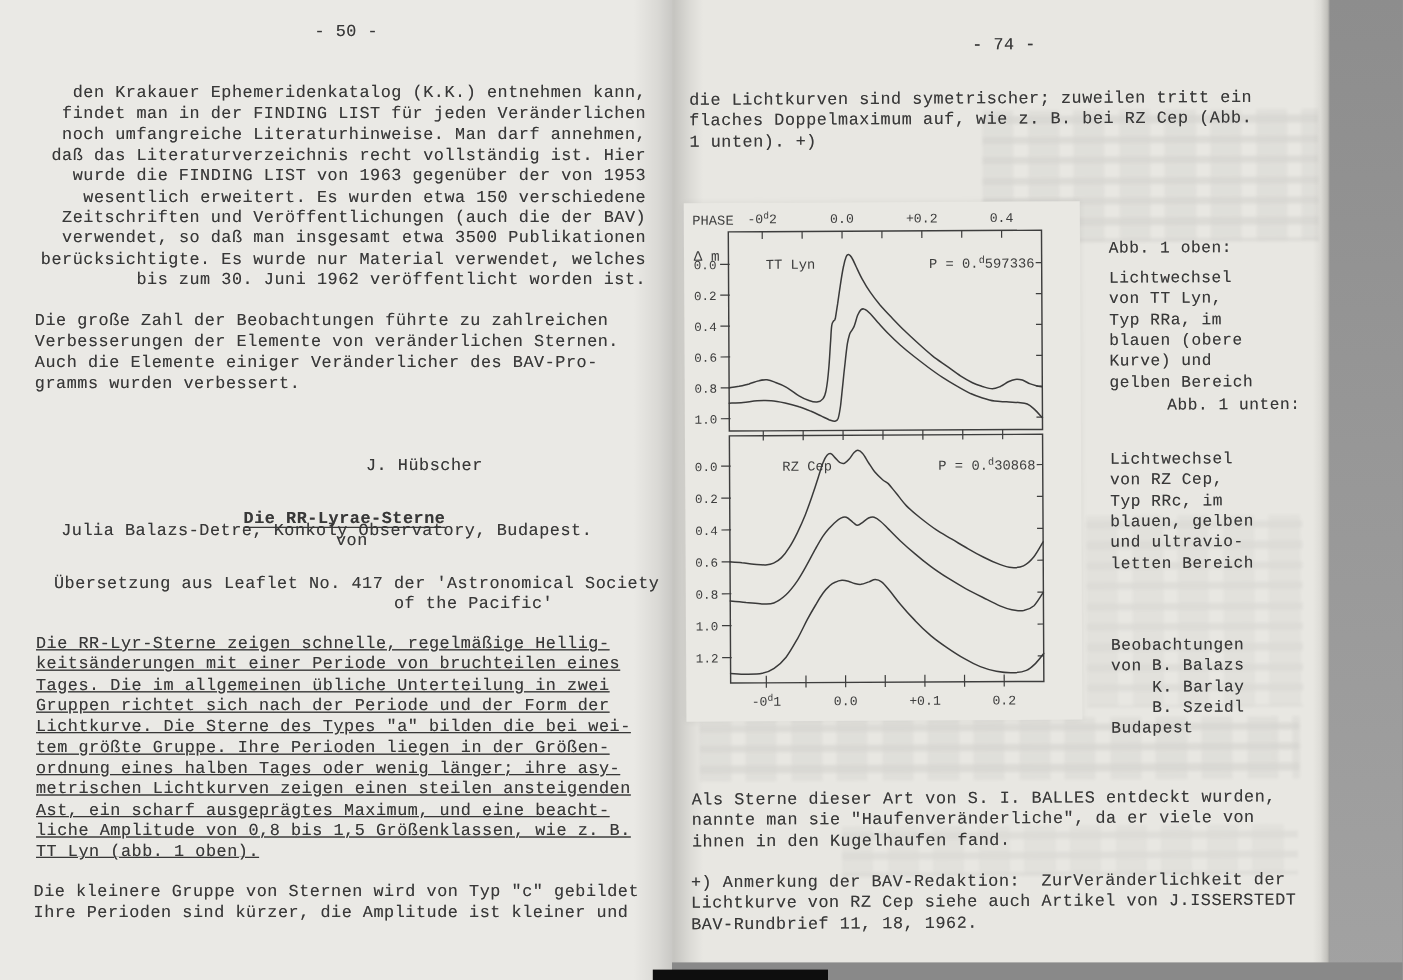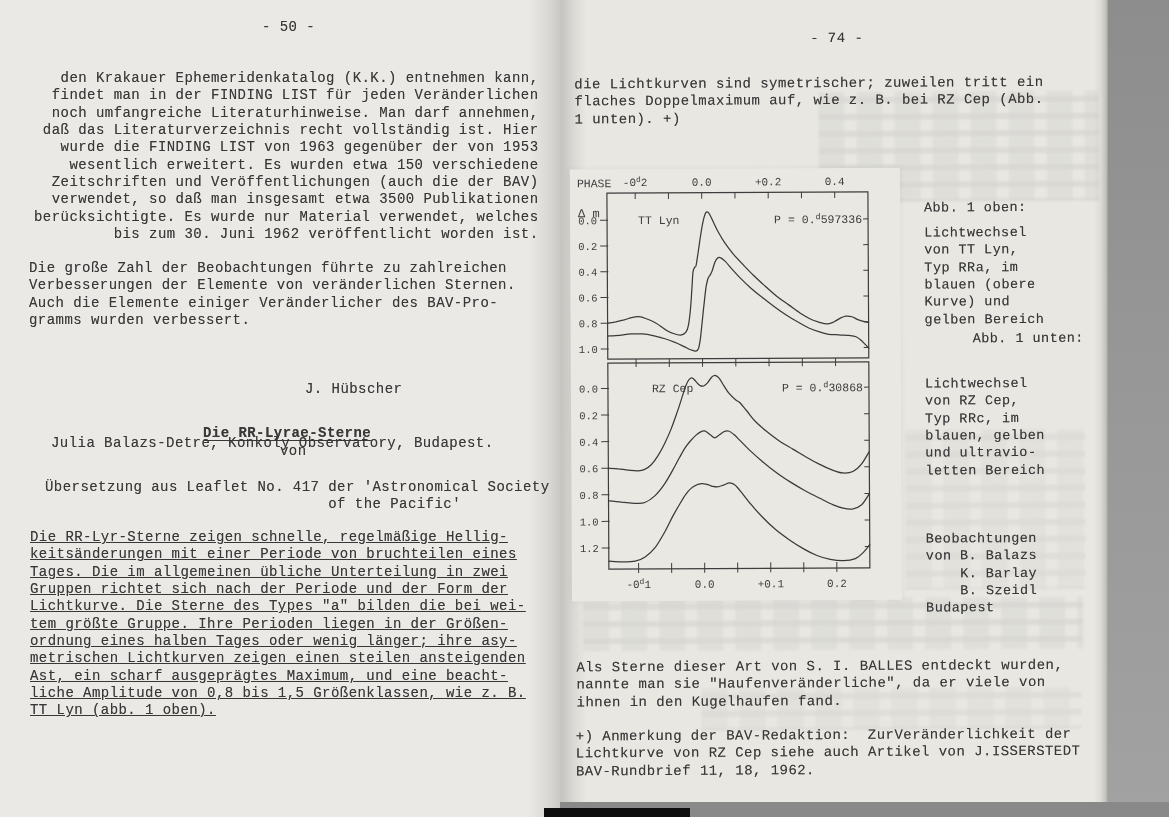--- a/index.html
+++ b/index.html
@@ -69,20 +69,22 @@
 keitsänderungen mit einer Periode von bruchteilen eines
 Tages. Die im allgemeinen übliche Unterteilung in zwei
 Gruppen richtet sich nach der Periode und der Form der
 Lichtkurve. Die Sterne des Types "a" bilden die bei wei-
 tem größte Gruppe. Ihre Perioden liegen in der Größen-
 ordnung eines halben Tages oder wenig länger; ihre asy-
 metrischen Lichtkurven zeigen einen steilen ansteigenden
 Ast, ein scharf ausgeprägtes Maximum, und eine beacht-
 liche Amplitude von 0,8 bis 1,5 Größenklassen, wie z. B.
 TT Lyn (abb. 1 oben).</div>
+  <div class="txt" style="left:28px;top:736px;">Die kleinere Gruppe von Sternen wird von Typ "c" gebildet
+Ihre Perioden sind kürzer, die Amplitude ist kleiner und</div>
 
   <div class="rp-content">
     <div class="ghost" style="left:820px;top:92px;width:280px;height:110px;"></div>
     <div class="ghost" style="left:640px;top:215px;width:250px;height:340px;opacity:.07;"></div>
     <div class="ghost" style="left:905px;top:430px;width:180px;height:160px;opacity:.08;"></div>
     <div class="ghost" style="left:582px;top:598px;width:500px;height:52px;"></div>
     <div class="ghost" style="left:700px;top:688px;width:380px;height:42px;opacity:.08;"></div>
 
     <div class="txt" style="left:812px;top:30px;">- 74 -</div>
     <div class="txt" style="left:576px;top:75px;">die Lichtkurven sind symetrischer; zuweilen tritt ein

